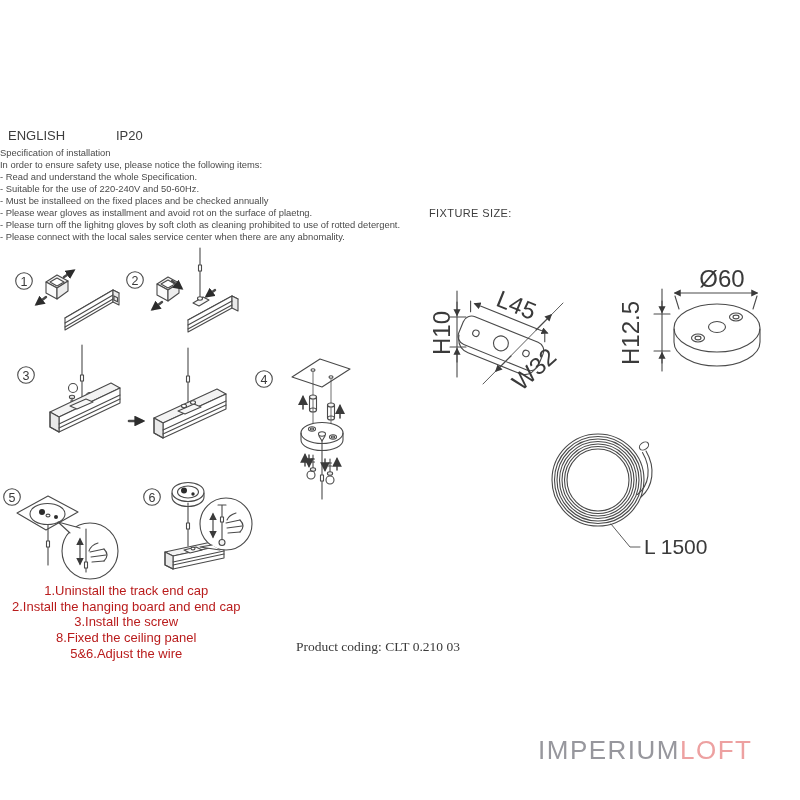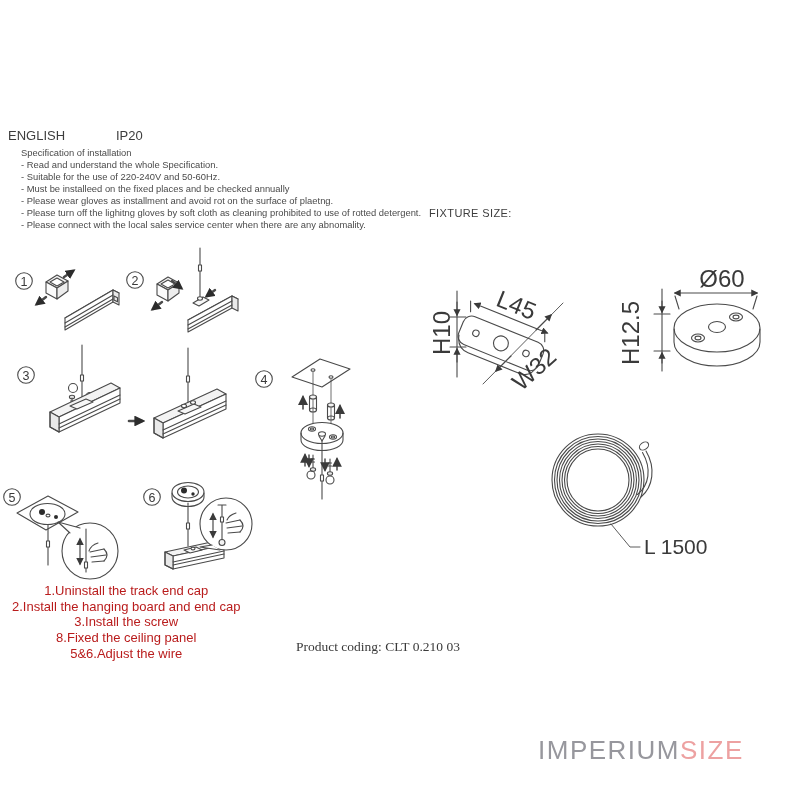--- a/index.html
+++ b/index.html
@@ -3,41 +3,42 @@
 <meta charset="utf-8">
 <style>
   html,body{margin:0;padding:0;background:#ffffff;}
   .sheet{
     position:relative;width:800px;height:800px;background:#ffffff;
     font-family:"Liberation Sans", sans-serif;color:#3a3a3a;overflow:hidden;padding-left:48px;
   }
   .abs{position:absolute;}
   .lang{left:8px;top:128px;font-size:13px;color:#3d3d3d;}
   .ip{left:116px;top:128px;font-size:13px;color:#3d3d3d;}
-  .spec{left:21px;top:147px;font-size:9.4px;line-height:12.05px;color:#4a4a4a;white-space:nowrap;}
+  .spec{left:0;top:147px;font-size:9.4px;line-height:12.05px;color:#4a4a4a;white-space:nowrap;}
   .fixture-heading{left:429px;top:207px;font-size:11px;letter-spacing:.4px;color:#3d3d3d;}
   .instructions{left:12px;top:583px;font-size:13px;line-height:15.7px;color:#b91c1c;white-space:nowrap;text-align:center;}
   .coding{left:296px;top:639px;font-size:13.5px;color:#3a3a3a;font-family:Liberation Serif, serif;}
   .brand{left:538px;top:735px;font-size:26px;letter-spacing:1.5px;white-space:nowrap;}
   svg.diagrams{position:absolute;left:0;top:245px;}
   svg text{font-family:"Liberation Sans", sans-serif;}
   .dim-label{font-size:24px;fill:#3a3a3a;}
   .wire-label{font-size:21px;fill:#3a3a3a;}
   .step-num{font-size:12.5px;fill:#3a3a3a;}
 </style>
 </head>
 <body>
 
 <div class="sheet">
 
   <div class="abs lang">ENGLISH</div>
   <div class="abs ip">IP20</div>
 
   <div class="abs spec">
     <div>Specification of installation</div>
+    <div>In order to ensure safety use, please notice the following items:</div>
     <div>- Read and understand the whole Specification.</div>
     <div>- Suitable for the use of 220-240V and 50-60Hz.</div>
     <div>- Must be installeed on the fixed places and be checked annually</div>
     <div>- Please wear gloves as installment and avoid rot on the surface of plaetng.</div>
     <div>- Please turn off the lighitng gloves by soft cloth as cleaning prohibited to use of rotted detergent.</div>
     <div>- Please connect with the local sales service center when there are any abnomality.</div>
   </div>
 
   <div class="abs fixture-heading">FIXTURE SIZE:</div>
 
@@ -309,16 +310,16 @@
     <div>1.Uninstall the track end cap</div>
     <div>2.Install the hanging board and end cap</div>
     <div>3.Install the screw</div>
     <div>8.Fixed the ceiling panel</div>
     <div>5&amp;6.Adjust the wire</div>
   </div>
 
   <div class="abs coding">Product coding: CLT 0.210 03</div>
 
   <div class="abs brand">
-    <span style="color: rgb(151, 151, 157);">IMPERIUM</span><span style="color: rgb(237, 161, 161);">SIZE</span>
+    <span style="color: rgb(151, 151, 157);">IMPERIUM</span><span style="color: rgb(237, 161, 161);">LOFT</span>
   </div>
 
 </div>
 
 </body></html>

